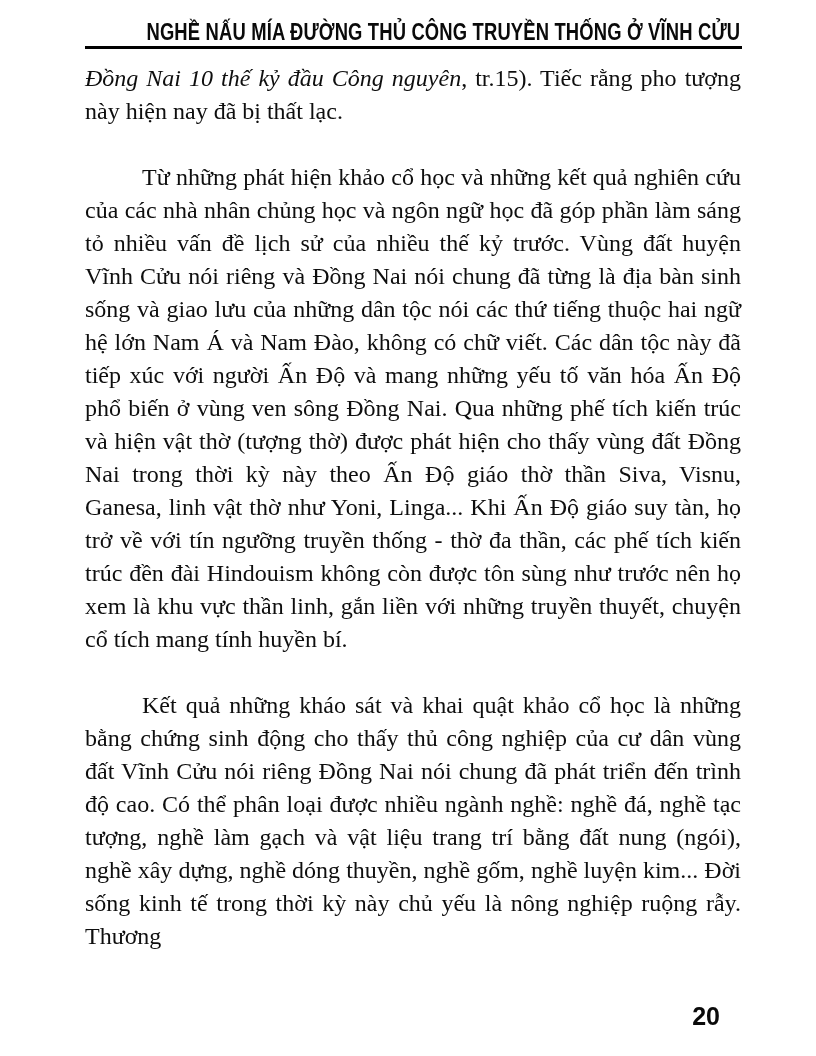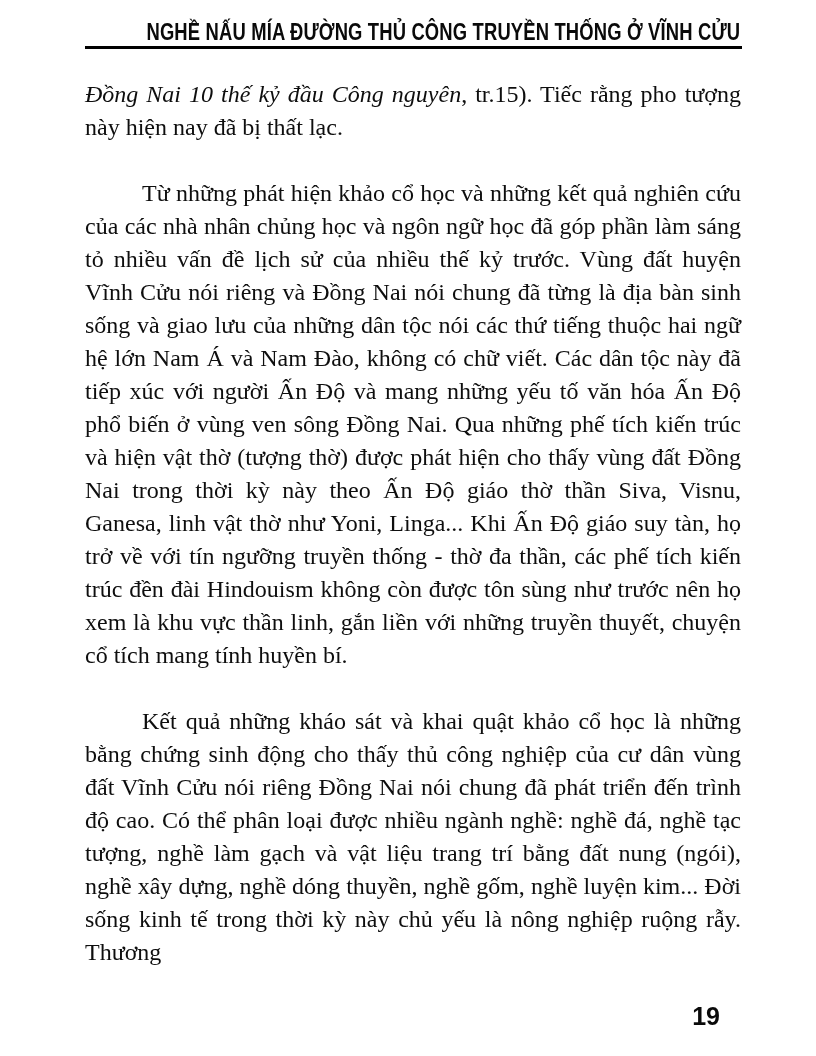--- a/index.html
+++ b/index.html
@@ -31,21 +31,21 @@
   .head-rule {
     position: absolute;
     top: 46px;
     left: 85px;
     right: 74px;
     height: 3px;
     background: #000000;
   }
   .body-text {
     position: absolute;
-    top: 78px;
+    top: 62px;
     left: 85px;
     width: 656px;
     font-family: "Liberation Serif", serif;
     font-size: 24px;
     line-height: 33px;
     text-align: justify;
     color: #0e0e0e;
   }
   .body-text p {
     margin: 0 0 9px 0;
@@ -79,15 +79,15 @@
   <div class="body-text">
 
     <p><span class="italic-seg">Đồng Nai 10 thế kỷ đầu Công nguyên</span><span>, tr.15). Tiếc rằng pho tượng này hiện nay đã bị thất lạc.</span></p>
 
     <p class="indent">Từ những phát hiện khảo cổ học và những kết quả nghiên cứu của các nhà nhân chủng học và ngôn ngữ học đã góp phần làm sáng tỏ nhiều vấn đề lịch sử của nhiều thế kỷ trước. Vùng đất huyện Vĩnh Cửu nói riêng và Đồng Nai nói chung đã từng là địa bàn sinh sống và giao lưu của những dân tộc nói các thứ tiếng thuộc hai ngữ hệ lớn Nam Á và Nam Đào, không có chữ viết. Các dân tộc này đã tiếp xúc với người Ấn Độ và mang những yếu tố văn hóa Ấn Độ phổ biến ở vùng ven sông Đồng Nai. Qua những phế tích kiến trúc và hiện vật thờ (tượng thờ) được phát hiện cho thấy vùng đất Đồng Nai trong thời kỳ này theo Ấn Độ giáo thờ thần Siva, Visnu, Ganesa, linh vật thờ như Yoni, Linga... Khi Ấn Độ giáo suy tàn, họ trở về với tín ngưỡng truyền thống - thờ đa thần, các phế tích kiến trúc đền đài Hindouism không còn được tôn sùng như trước nên họ xem là khu vực thần linh, gắn liền với những truyền thuyết, chuyện cổ tích mang tính huyền bí.</p>
 
     <p class="indent">Kết quả những kháo sát và khai quật khảo cổ học là những bằng chứng sinh động cho thấy thủ công nghiệp của cư dân vùng đất Vĩnh Cửu nói riêng Đồng Nai nói chung đã phát triển đến trình độ cao. Có thể phân loại được nhiều ngành nghề: nghề đá, nghề tạc tượng, nghề làm gạch và vật liệu trang trí bằng đất nung (ngói), nghề xây dựng, nghề dóng thuyền, nghề gốm, nghề luyện kim... Đời sống kinh tế trong thời kỳ này chủ yếu là nông nghiệp ruộng rẫy. Thương</p>
 
   </div>
 
-  <div class="page-number">19</div>
+  <div class="page-number">20</div>
 
 </div>
 
 </body></html>

